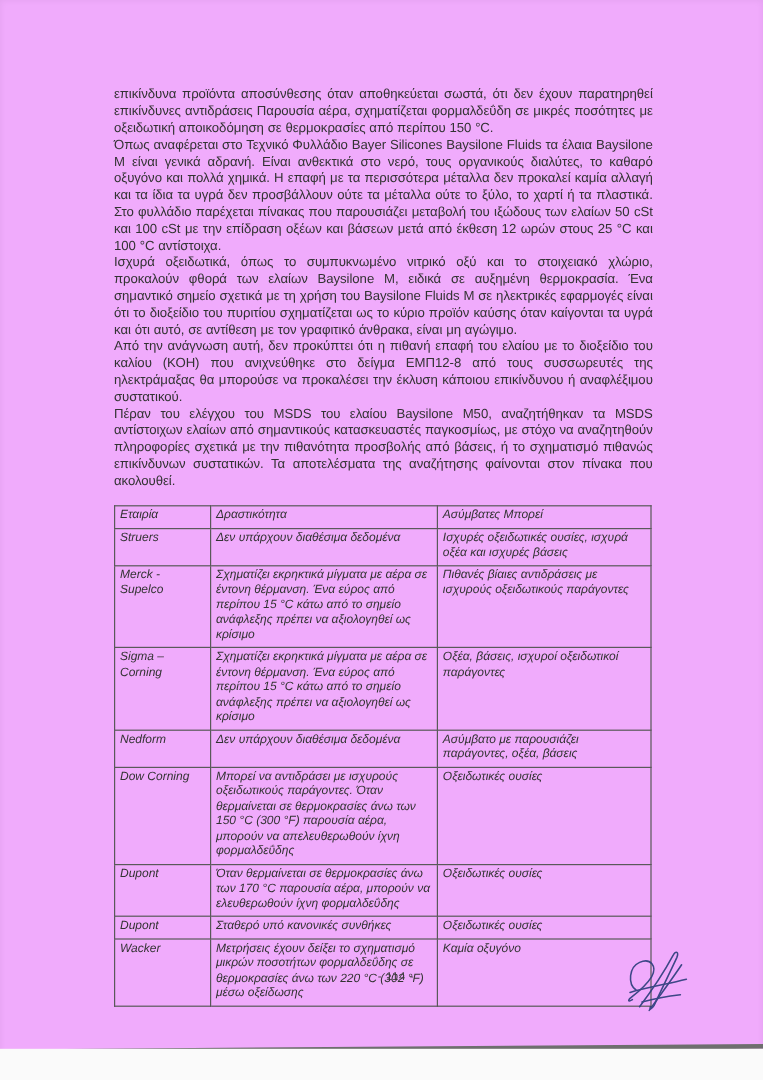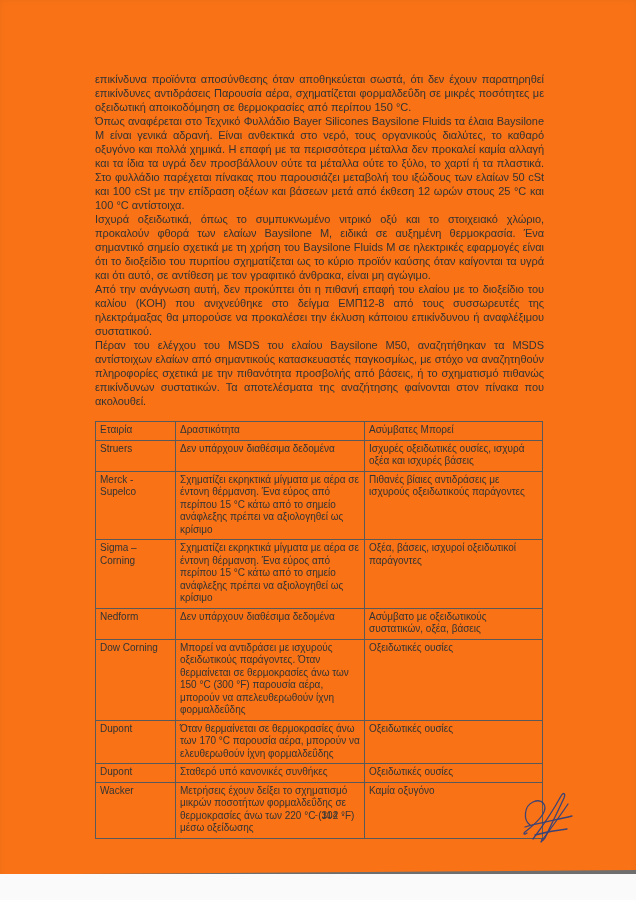--- a/index.html
+++ b/index.html
@@ -1,21 +1,21 @@
 <!DOCTYPE html>
 <html lang="el"><head>
 <meta charset="utf-8">
 <style>
   html, body { margin: 0; padding: 0; background: #e9e9e9; }
   .page {
     position: relative;
     width: 636px;
     height: 900px;
     margin: 0 auto;
-    background: #f97316;
+    background: #f0abfc;
     overflow: hidden;
     font-family: "Liberation Sans", sans-serif;
     color: #333333;
     box-shadow: inset 0 0 6px rgba(0,0,0,0.06);
   }
   .content {
     position: absolute;
     left: 95px;
     top: 72px;
     width: 449px;
@@ -29,20 +29,21 @@
     word-spacing: 0.2px;
   }
   table.msds {
     margin-top: 13px;
     border-collapse: collapse;
     width: 447px;
     table-layout: fixed;
     font-size: 10px;
     line-height: 12.5px;
     color: #333333;
+    font-style: italic;
   }
   table.msds th, table.msds td {
     border: 1px solid #595959;
     padding: 2px 4px 3px 4px;
     vertical-align: top;
     text-align: left;
     font-weight: normal;
     overflow: hidden;
   }
   .col-company { width: 80px; }
@@ -122,21 +123,21 @@
           <td>Πιθανές βίαιες αντιδράσεις με ισχυρούς οξειδωτικούς παράγοντες</td>
         </tr>
         <tr>
           <td>Sigma – Corning</td>
           <td>Σχηματίζει εκρηκτικά μίγματα με αέρα σε έντονη θέρμανση. Ένα εύρος από περίπου 15 °C κάτω από το σημείο ανάφλεξης πρέπει να αξιολογηθεί ως κρίσιμο</td>
           <td>Οξέα, βάσεις, ισχυροί οξειδωτικοί παράγοντες</td>
         </tr>
         <tr>
           <td>Nedform</td>
           <td>Δεν υπάρχουν διαθέσιμα δεδομένα</td>
-          <td>Ασύμβατο με οξειδωτικούς συστατικών, οξέα, βάσεις</td>
+          <td>Ασύμβατο με παρουσιάζει παράγοντες, οξέα, βάσεις</td>
         </tr>
         <tr>
           <td>Dow Corning</td>
           <td>Μπορεί να αντιδράσει με ισχυρούς οξειδωτικούς παράγοντες. Όταν θερμαίνεται σε θερμοκρασίες άνω των 150 °C (300 °F) παρουσία αέρα, μπορούν να απελευθερωθούν ίχνη φορμαλδεΰδης</td>
           <td>Οξειδωτικές ουσίες</td>
         </tr>
         <tr>
           <td>Dupont</td>
           <td>Όταν θερμαίνεται σε θερμοκρασίες άνω των 170 °C παρουσία αέρα, μπορούν να ελευθερωθούν ίχνη φορμαλδεΰδης</td>
           <td>Οξειδωτικές ουσίες</td>

